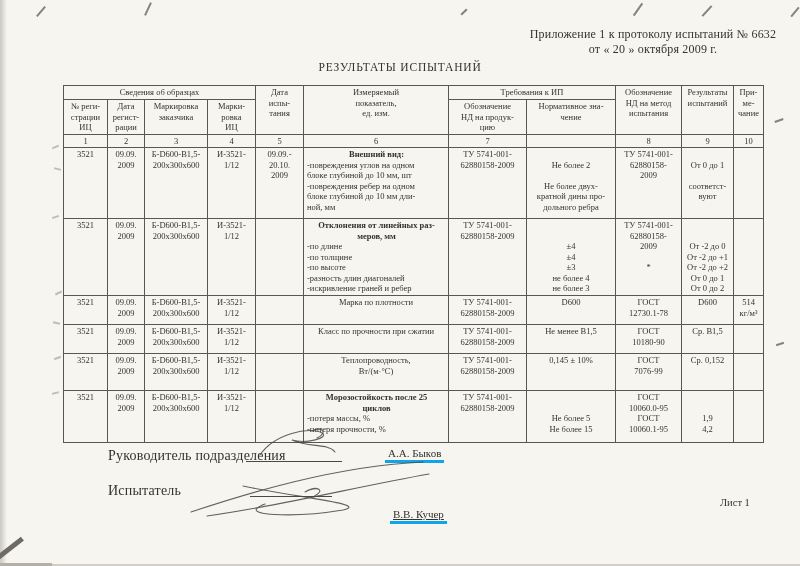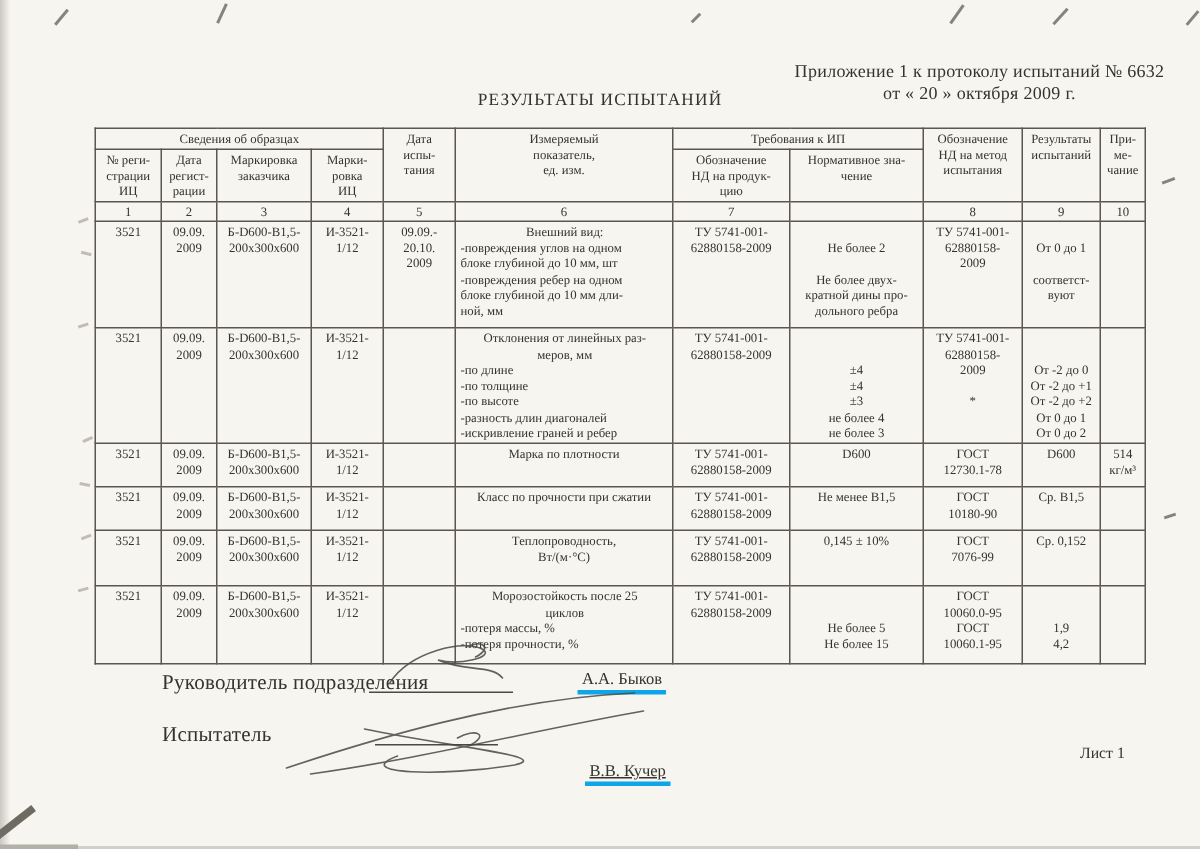--- a/index.html
+++ b/index.html
@@ -12,34 +12,34 @@
   
   .edge-left{position:absolute;left:0;top:0;width:7px;height:566px;
     background:linear-gradient(to right,#cbc8c1,rgba(247,245,240,0));}
   .edge-bottom{position:absolute;left:0;bottom:0;width:800px;height:2px;background:#d2cfc8;}
   .corner-smudge{position:absolute;left:0;bottom:0;width:52px;height:3px;background:#b3b0a8;}
   .corner-streak{position:absolute;left:-6px;bottom:2px;width:38px;height:5px;background:#6e6b63;
     transform:rotate(-38deg);transform-origin:left bottom;}
   .tick{position:absolute;width:2px;background:#5f5c55;opacity:.75;}
   .pencil{position:absolute;width:7px;height:2px;background:#8b8578;opacity:.5;}
   
-  .appendix{position:absolute;top:40px;left:505px;width:296px;text-align:center;
+  .appendix{position:absolute;top:27px;left:505px;width:296px;text-align:center;
     font-size:12px;line-height:14.5px;letter-spacing:.2px;}
   .doc-title{position:absolute;top:61px;left:0;width:800px;text-align:center;
     font-size:11.5px;letter-spacing:.8px;}
   
   table.results{position:absolute;left:63px;top:85px;width:700px;
     border-collapse:collapse;table-layout:fixed;}
   table.results td{
     border:1px solid #5b574e;vertical-align:top;
     font-size:8.5px;line-height:10.5px;text-align:center;
     padding:1px 2px;overflow:hidden;
   }
   table.results td.al-l{text-align:left;padding-left:3px;}
-  table.results .ln.al-c{text-align:center;}
+  table.results .ln.al-c{text-align:center;font-weight:bold;}
   tr.hr0{height:14px;} tr.hr1{height:30px;} tr.hr2{height:13px;}
   
   .sig-label{position:absolute;font-size:14px;letter-spacing:.2px;}
   .sig-name{position:absolute;font-size:11px;border-bottom:3px solid #0ea5e9;padding:0 3px 1px 3px;}
   .sig-line{position:absolute;border-bottom:1px solid #4b4944;}
   .sig-svg{position:absolute;}
   .sheet{position:absolute;font-size:10.5px;}
 </style>
 </head>
 <body>

